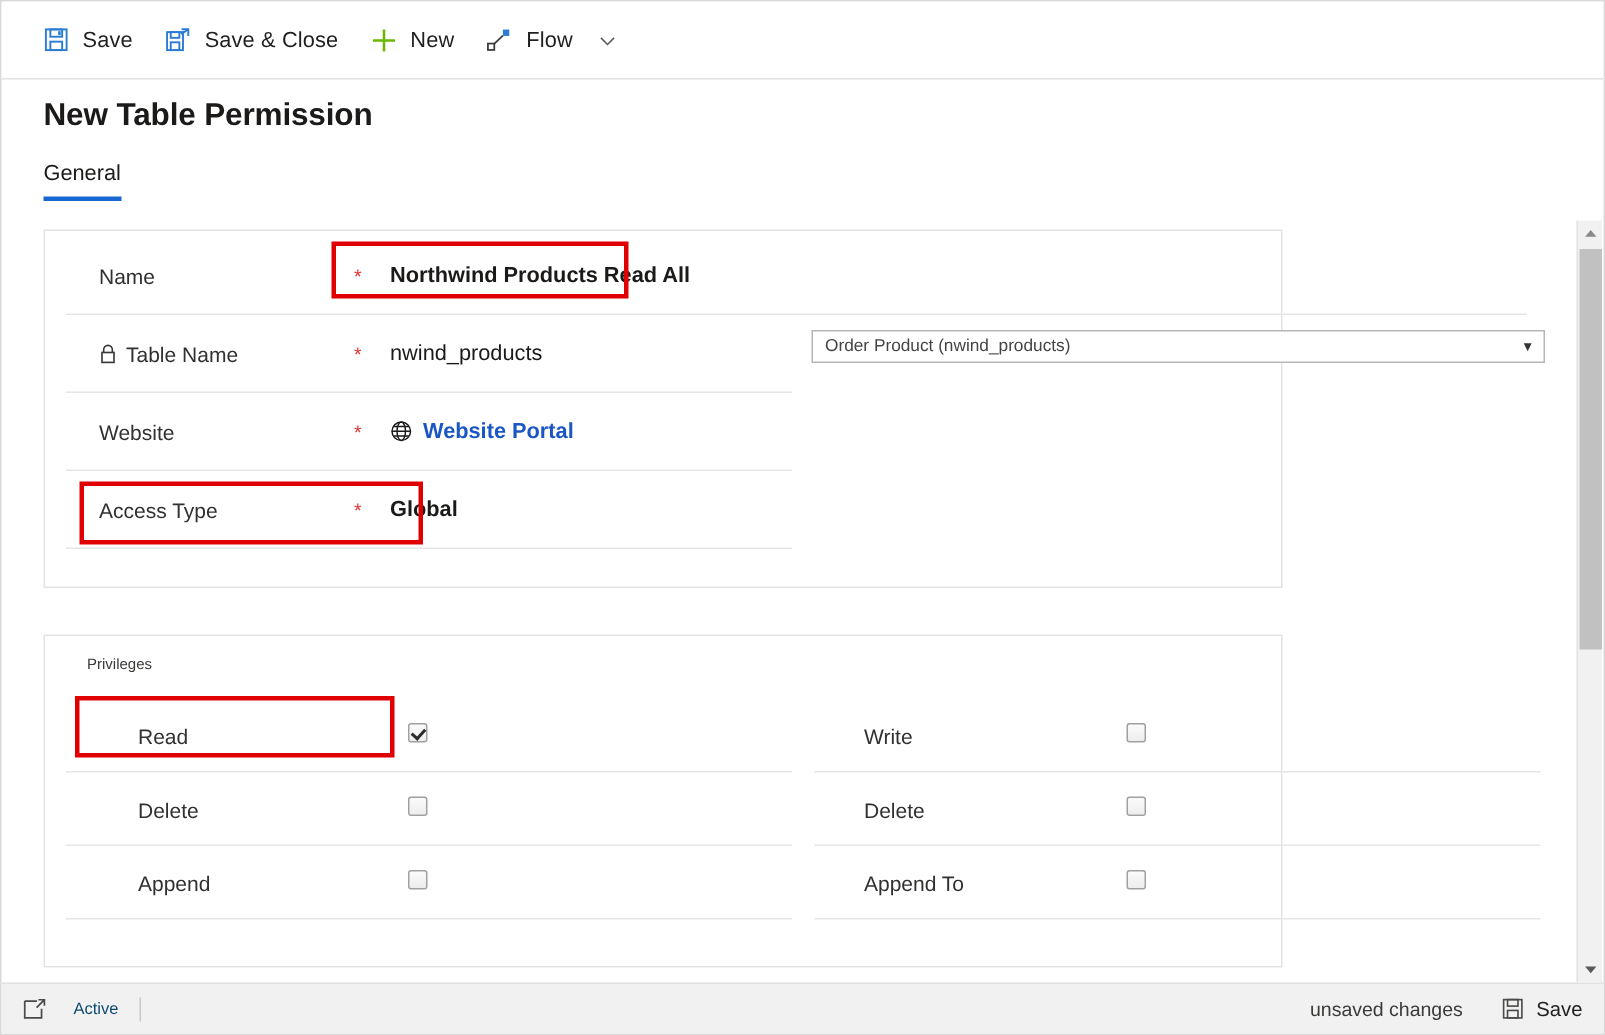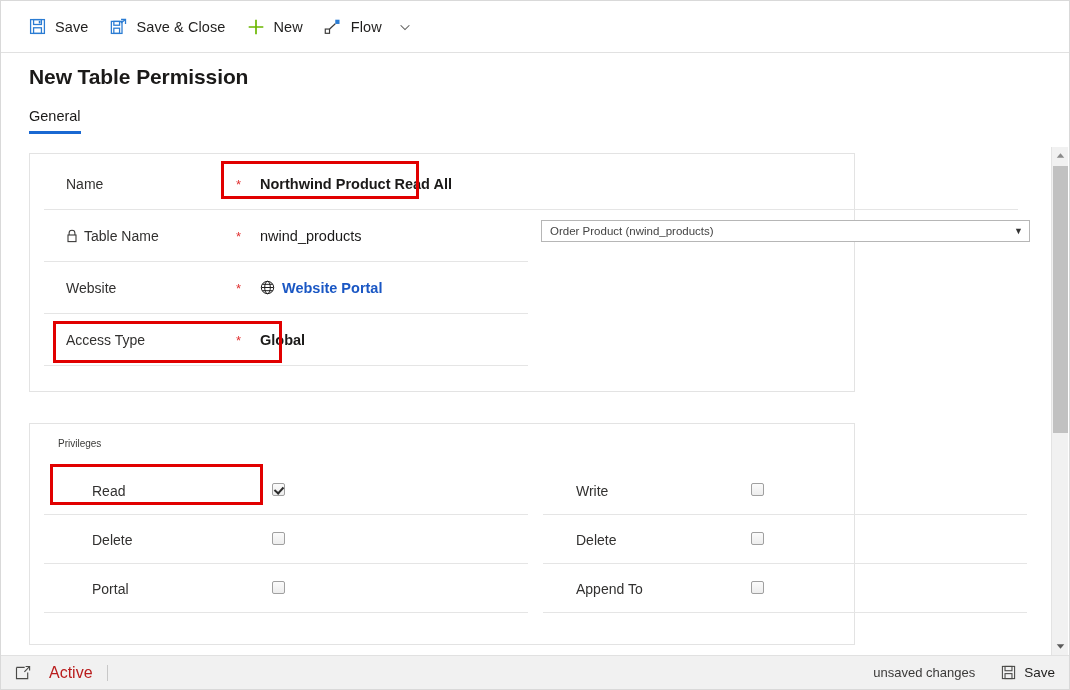--- a/index.html
+++ b/index.html
@@ -298,22 +298,22 @@
     width: 1068px;
     height: 34px;
     background: #f1f1f1;
     border-top: 1px solid #e1e1e1;
     display: flex;
     align-items: center;
     padding: 0 14px 0 14px;
   }
   .statusbar .sb-icon { display: inline-flex; margin-right: 18px; }
   .statusbar .sb-state {
-    font-size: 16px;
-    color: #b91c1c;
+    font-size: 11px;
+    color: #0c4a6e;
     padding-right: 14px;
     border-right: 1px solid #c8c8c8;
     line-height: 16px;
   }
   .statusbar .spacer { flex: 1; }
   .statusbar .sb-unsaved {
     font-size: 13px;
     color: #3b3a39;
     margin-right: 26px;
   }
@@ -391,21 +391,21 @@
     <span class="tab active">General</span>
   </div>
 
   <div class="scrollregion">
 
     <div class="card" id="card-general">
 
       <div class="frow" style="top:4px;">
         <span class="label">Name</span>
         <span class="req">*</span>
-        <span class="value bold">Northwind Product Read All</span>
+        <span class="value bold">Northwind Products Read All</span>
       </div>
       <div class="sep-full" style="top:55px;"></div>
 
       <div class="frow" style="top:56px;">
         <span class="label">
           <span class="lockicon">
             <svg width="12" height="14" viewBox="0 0 12 14">
               <path d="M3.1 6V4.1a2.9 2.9 0 0 1 5.8 0V6" fill="none" stroke="#3b3a39" stroke-width="1.1"></path>
               <rect x="2" y="6" width="8" height="6.6" fill="none" stroke="#3b3a39" stroke-width="1.1"></rect>
             </svg>
@@ -455,21 +455,21 @@
           <span class="plabel">Read</span>
           <span class="pcheck"><span class="chk checked"></span></span>
           <span class="psep"></span>
         </div>
         <div class="prow col-l" style="top:49px;">
           <span class="plabel">Delete</span>
           <span class="pcheck"><span class="chk"></span></span>
           <span class="psep"></span>
         </div>
         <div class="prow col-l" style="top:98px;">
-          <span class="plabel">Portal</span>
+          <span class="plabel">Append</span>
           <span class="pcheck"><span class="chk"></span></span>
           <span class="psep"></span>
         </div>
 
         <div class="prow col-r" style="top:0px;">
           <span class="plabel">Write</span>
           <span class="pcheck"><span class="chk"></span></span>
           <span class="psep"></span>
         </div>
         <div class="prow col-r" style="top:49px;">

